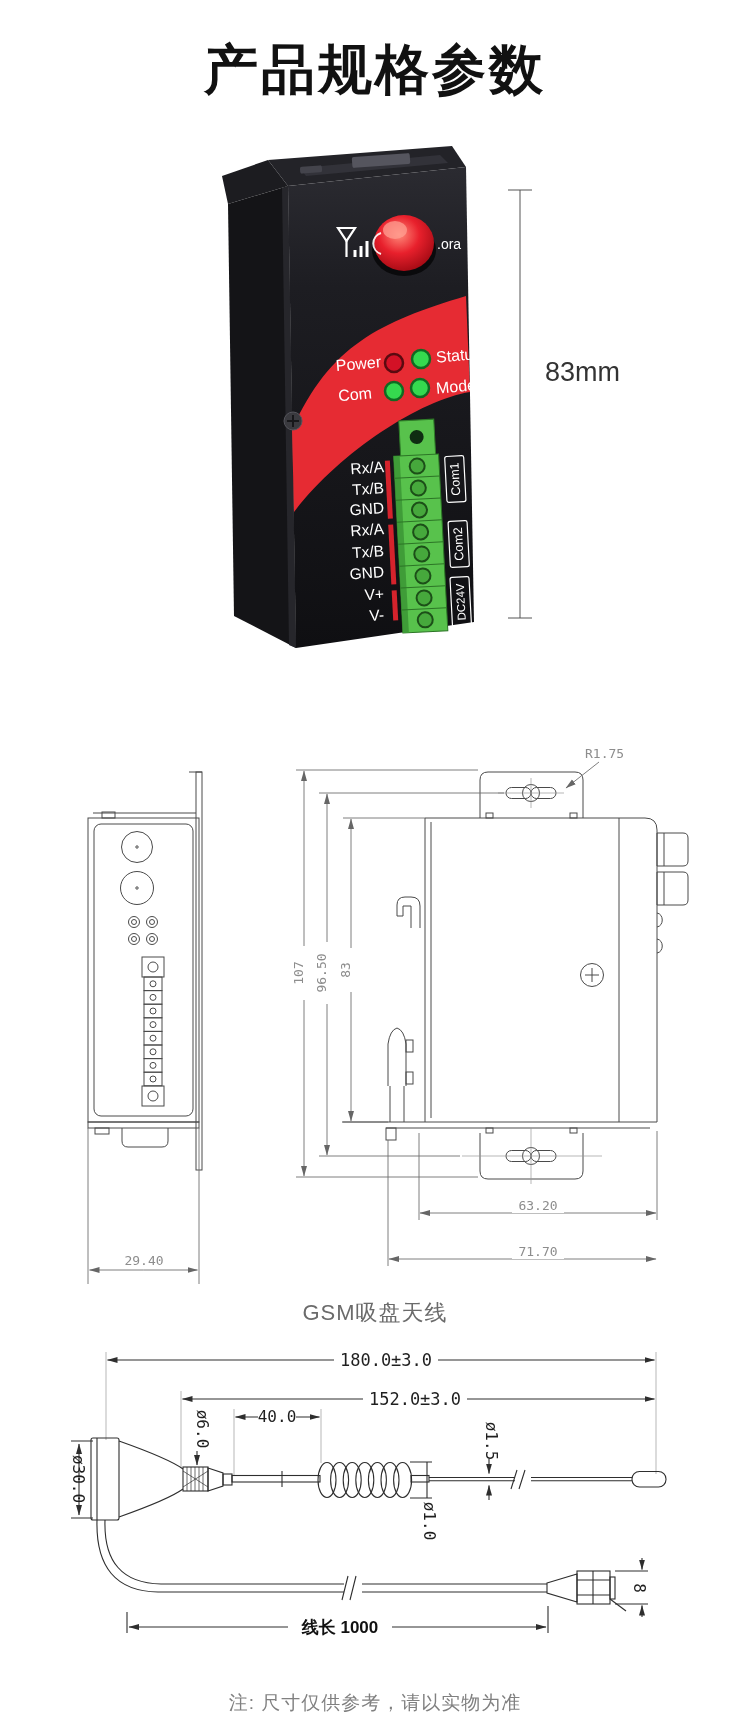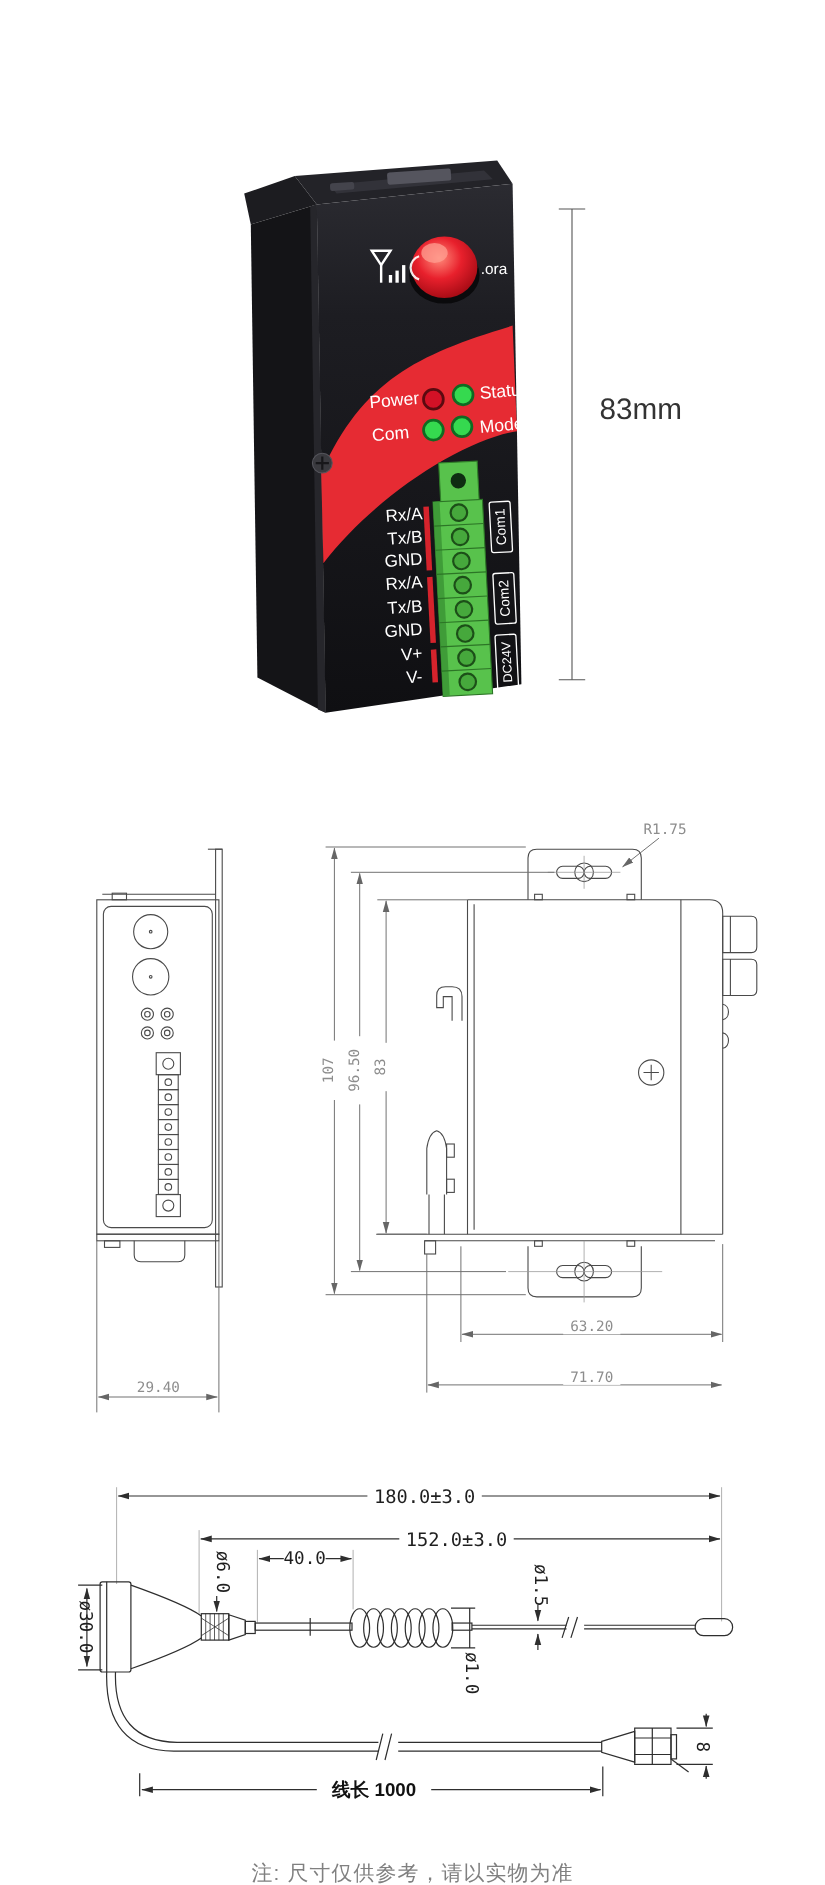--- a/index.html
+++ b/index.html
@@ -19,20 +19,21 @@
   .dtb{font-family:"DejaVu Sans Mono",monospace;font-size:17px;fill:#1f1f1f;}
   .cnt{font-family:"Liberation Sans",sans-serif;font-size:17px;font-weight:700;fill:#111;}
   .bgw{fill:#fff;stroke:none;}
   .pt{font-family:"Liberation Sans",sans-serif;fill:#fff;}
 </style>
 </head>
 <body>
 
 <div id="page">
 
+  <div id="title" class="abs">产品规格参数</div>
 
   <svg style="top:0" width="750" height="660" viewBox="0 0 750 660">
     <defs>
       <linearGradient id="ffg" x1="0" y1="0" x2="0" y2="1">
         <stop offset="0" stop-color="#2b2b31"></stop>
           <stop offset="0.25" stop-color="#1d1d22"></stop>
           <stop offset="1" stop-color="#0f0f12"></stop>
       </linearGradient>
       <radialGradient id="domeg" cx="0.42" cy="0.35" r="0.75">
         <stop offset="0" stop-color="#ff8a7a"></stop>
@@ -261,20 +262,21 @@
       <text class="dt" x="538" y="1210" text-anchor="middle">63.20</text>
 
       <path class="dl" d="M538,1259 L389,1259" marker-end="url(#ah)"></path>
       <path class="dl" d="M538,1259 L656,1259" marker-end="url(#ah)"></path>
       <path class="dl" d="M388,1140 V1266"></path>
       <rect class="bgw" x="512" y="1244" width="52" height="15"></rect>
       <text class="dt" x="538" y="1256" text-anchor="middle">71.70</text>
     </g>
   </svg>
 
+  <div id="caption" class="abs">GSM吸盘天线</div>
 
   <svg style="top:1330px" width="750" height="384" viewBox="0 1330 750 384">
     <g class="lna">
       <path class="thin" d="M106,1352 V1440 M656,1352 V1474 M181,1391 V1468 M234,1409 V1475 M321,1409 V1463"></path>
       <rect x="91" y="1438" width="28" height="82" rx="2"></rect>
       <path d="M97,1438 V1520"></path>
       <path d="M119,1441 C150,1452 172,1461 183,1469 M119,1517 C150,1506 172,1497 183,1489"></path>
       <rect x="183" y="1467" width="25" height="24"></rect>
       <path d="M187,1467 V1491 M191,1467 V1491 M195,1467 V1491 M199,1467 V1491 M203,1467 V1491 M183,1471 L208,1487 M183,1487 L208,1471" stroke-width="0.7"></path>
       <path d="M208,1468 L223,1473 V1486 L208,1491 Z"></path>

